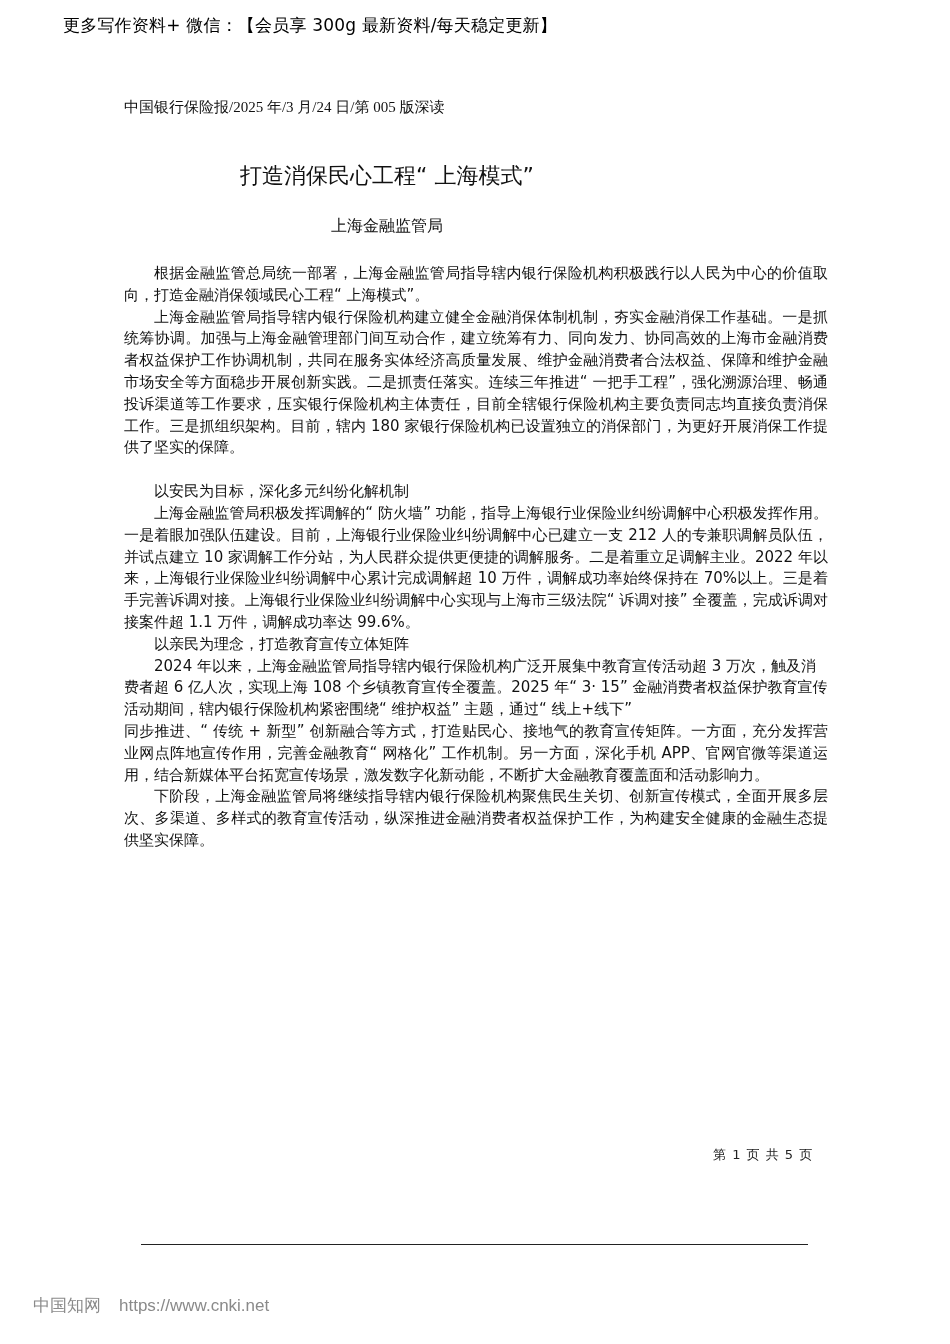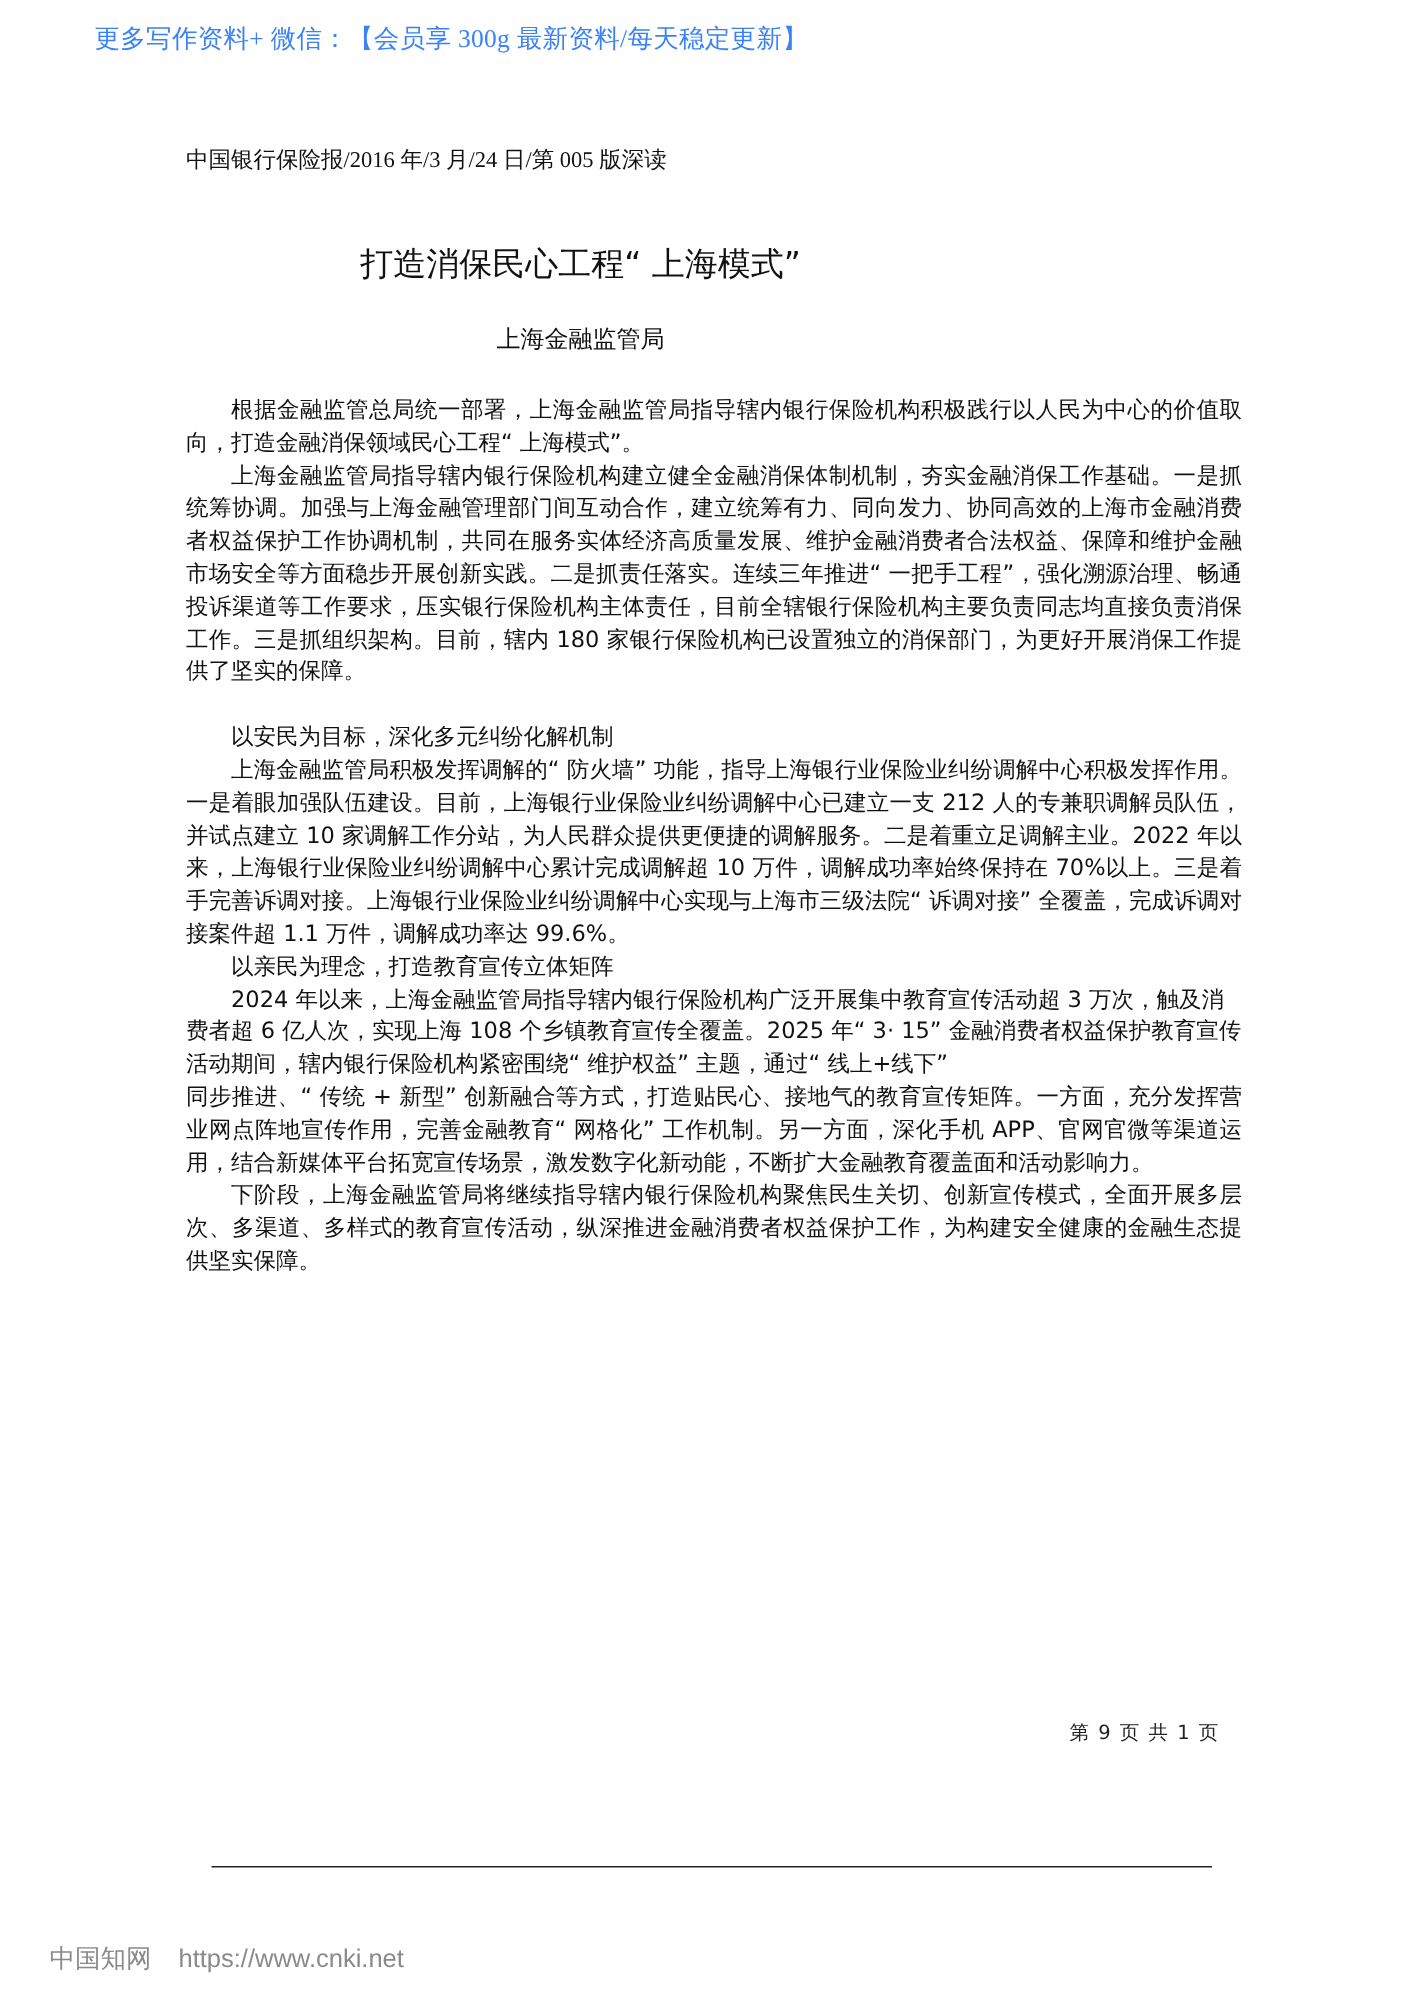--- a/index.html
+++ b/index.html
@@ -13,24 +13,23 @@
       position: relative;
       overflow: hidden;
       font-family: "DejaVu Sans", "Liberation Sans", sans-serif;
       color: #111111;
     }
     .promo-banner {
       position: absolute;
       left: 63px;
       top: 14px;
       font-size: 17px;
-      color: #3b82f6;
+      color: #000000;
       white-space: nowrap;
       letter-spacing: 0.2px;
-      font-family: Liberation Serif, serif;
     }
     .source-line {
       position: absolute;
       left: 124px;
       top: 96px;
       width: 330px;
       font-size: 15px;
       line-height: 22px;
       font-family: "Liberation Serif", "DejaVu Serif", serif;
       color: #111;
@@ -105,37 +104,37 @@
     .watermark .wm-url {
       margin-left: 18px;
       font-family: Liberation Sans, sans-serif;
     }
   </style>
 </head>
 <body>
 
 <div class="promo-banner">更多写作资料+ 微信：【会员享 300g 最新资料/每天稳定更新】</div>
 
-<div class="source-line">中国银行保险报/2016 年/3 月/24 日/第 005 版深读</div>
+<div class="source-line">中国银行保险报/2025 年/3 月/24 日/第 005 版深读</div>
 
 <div class="title">打造消保民心工程“ 上海模式”</div>
 
 <div class="author">上海金融监管局</div>
 
 <div class="body-text">
   <p>根据金融监管总局统一部署，上海金融监管局指导辖内银行保险机构积极践行以人民为中心的价值取向，打造金融消保领域民心工程“ 上海模式”。</p>
   <p>上海金融监管局指导辖内银行保险机构建立健全金融消保体制机制，夯实金融消保工作基础。一是抓统筹协调。加强与上海金融管理部门间互动合作，建立统筹有力、同向发力、协同高效的上海市金融消费者权益保护工作协调机制，共同在服务实体经济高质量发展、维护金融消费者合法权益、保障和维护金融市场安全等方面稳步开展创新实践。二是抓责任落实。连续三年推进“ 一把手工程”，强化溯源治理、畅通投诉渠道等工作要求，压实银行保险机构主体责任，目前全辖银行保险机构主要负责同志均直接负责消保工作。三是抓组织架构。目前，辖内 180 家银行保险机构已设置独立的消保部门，为更好开展消保工作提供了坚实的保障。</p>
   <div class="gap"></div>
   <p class="heading">以安民为目标，深化多元纠纷化解机制</p>
   <p>上海金融监管局积极发挥调解的“ 防火墙” 功能，指导上海银行业保险业纠纷调解中心积极发挥作用。一是着眼加强队伍建设。目前，上海银行业保险业纠纷调解中心已建立一支 212 人的专兼职调解员队伍，并试点建立 10 家调解工作分站，为人民群众提供更便捷的调解服务。二是着重立足调解主业。2022 年以来，上海银行业保险业纠纷调解中心累计完成调解超 10 万件，调解成功率始终保持在 70%以上。三是着手完善诉调对接。上海银行业保险业纠纷调解中心实现与上海市三级法院“ 诉调对接” 全覆盖，完成诉调对接案件超 1.1 万件，调解成功率达 99.6%。</p>
   <p class="heading">以亲民为理念，打造教育宣传立体矩阵</p>
   <p style="text-align:left;">2024 年以来，上海金融监管局指导辖内银行保险机构广泛开展集中教育宣传活动超 3 万次，触及消费者超 6 亿人次，实现上海 108 个乡镇教育宣传全覆盖。2025 年“ 3· 15” 金融消费者权益保护教育宣传活动期间，辖内银行保险机构紧密围绕“ 维护权益” 主题，通过“ 线上+线下”</p>
   <p style="text-indent:0;">同步推进、“ 传统 + 新型” 创新融合等方式，打造贴民心、接地气的教育宣传矩阵。一方面，充分发挥营业网点阵地宣传作用，完善金融教育“ 网格化” 工作机制。另一方面，深化手机 APP、官网官微等渠道运用，结合新媒体平台拓宽宣传场景，激发数字化新动能，不断扩大金融教育覆盖面和活动影响力。</p>
   <p>下阶段，上海金融监管局将继续指导辖内银行保险机构聚焦民生关切、创新宣传模式，全面开展多层次、多渠道、多样式的教育宣传活动，纵深推进金融消费者权益保护工作，为构建安全健康的金融生态提供坚实保障。</p>
 </div>
 
-<div class="page-number">第 9 页 共 1 页</div>
+<div class="page-number">第 1 页 共 5 页</div>
 
 <div class="footer-rule"></div>
 
 <div class="watermark">
   <span>中国知网</span><span class="wm-url">https://www.cnki.net</span>
 </div>
 
 </body></html>

